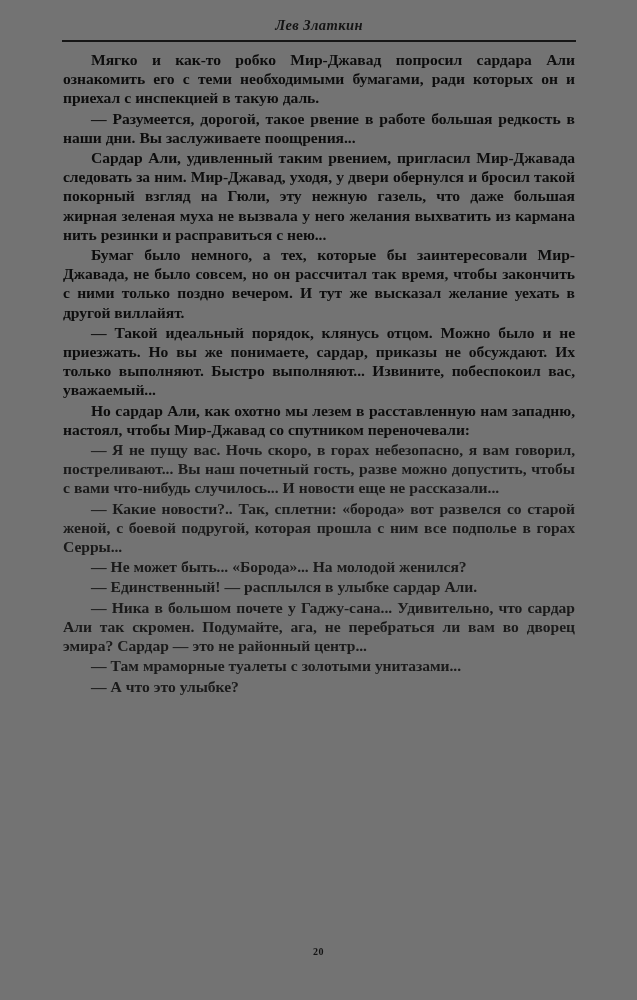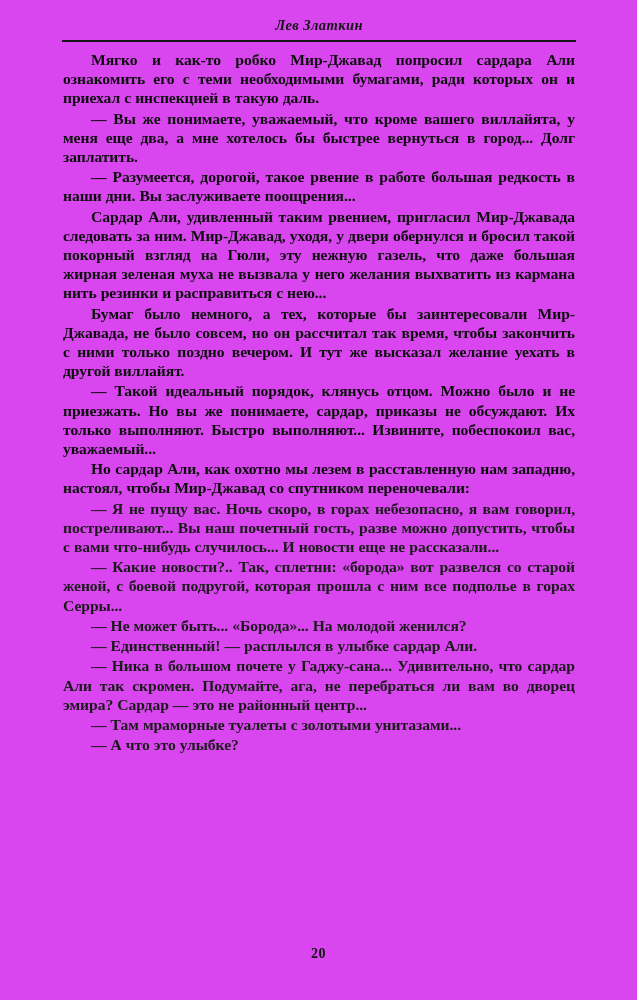--- a/index.html
+++ b/index.html
@@ -16,21 +16,21 @@
     overflow: hidden;
     position: relative;
   }
 
   .page {
     position: relative;
     width: 637px;
     height: 1000px;
     box-sizing: border-box;
     padding: 0;
-    background: #d946ef;
+    background: #737373;
   }
 
   
   .running-head {
     position: absolute;
     top: 18px;
     left: 62px;
     width: 514px;
     text-align: center;
     font-style: italic;
@@ -84,38 +84,37 @@
     color: #1a1a1a;
   }
 
   
   .folio {
     position: absolute;
     top: 946px;
     left: 0;
     width: 637px;
     text-align: center;
-    font-size: 14px;
+    font-size: 10px;
     font-weight: bold;
     color: #141414;
     letter-spacing: 0.5px;
   }
 </style>
 </head>
 <body>
 
 <div class="page">
 
   <div class="running-head">Лев Златкин</div>
 
   <div class="head-rule"></div>
 
   <div class="text-column">
     <p class="para">Мягко и как-то робко Мир-Джавад попросил сардара Али ознакомить его с теми необходимыми бумагами, ради которых он и приехал с инспекцией в такую даль.</p>
-    <p class="para dialogue">— Вы же понимаете, уважаемый, что кроме вашего виллайята, у меня еще два, а мне хотелось бы быстрее вернуться в город... Долг заплатить.</p>
     <p class="para dialogue">— Разумеется, дорогой, такое рвение в работе большая редкость в наши дни. Вы заслуживаете поощрения...</p>
     <p class="para">Сардар Али, удивленный таким рвением, пригласил Мир-Джавада следовать за ним. Мир-Джавад, уходя, у двери обернулся и бросил такой покорный взгляд на Гюли, эту нежную газель, что даже большая жирная зеленая муха не вызвала у него желания выхватить из кармана нить резинки и расправиться с нею...</p>
     <p class="para">Бумаг было немного, а тех, которые бы заинтересовали Мир-Джавада, не было совсем, но он рассчитал так время, чтобы закончить с ними только поздно вечером. И тут же высказал желание уехать в другой виллайят.</p>
     <p class="para dialogue">— Такой идеальный порядок, клянусь отцом. Можно было и не приезжать. Но вы же понимаете, сардар, приказы не обсуждают. Их только выполняют. Быстро выполняют... Извините, побеспокоил вас, уважаемый...</p>
     <p class="para">Но сардар Али, как охотно мы лезем в расставленную нам западню, настоял, чтобы Мир-Джавад со спутником переночевали:</p>
     <p class="para dialogue light">— Я не пущу вас. Ночь скоро, в горах небезопасно, я вам говорил, постреливают... Вы наш почетный гость, разве можно допустить, чтобы с вами что-нибудь случилось... И новости еще не рассказали...</p>
     <p class="para dialogue light">— Какие новости?.. Так, сплетни: «борода» вот развелся со старой женой, с боевой подругой, которая прошла с ним все подполье в горах Серры...</p>
     <p class="para dialogue light">— Не может быть... «Борода»... На молодой женился?</p>
     <p class="para dialogue light">— Единственный! — расплылся в улыбке сардар Али.</p>
     <p class="para dialogue light">— Ника в большом почете у Гаджу-сана... Удивительно, что сардар Али так скромен. Подумайте, ага, не перебраться ли вам во дворец эмира? Сардар — это не районный центр...</p>

